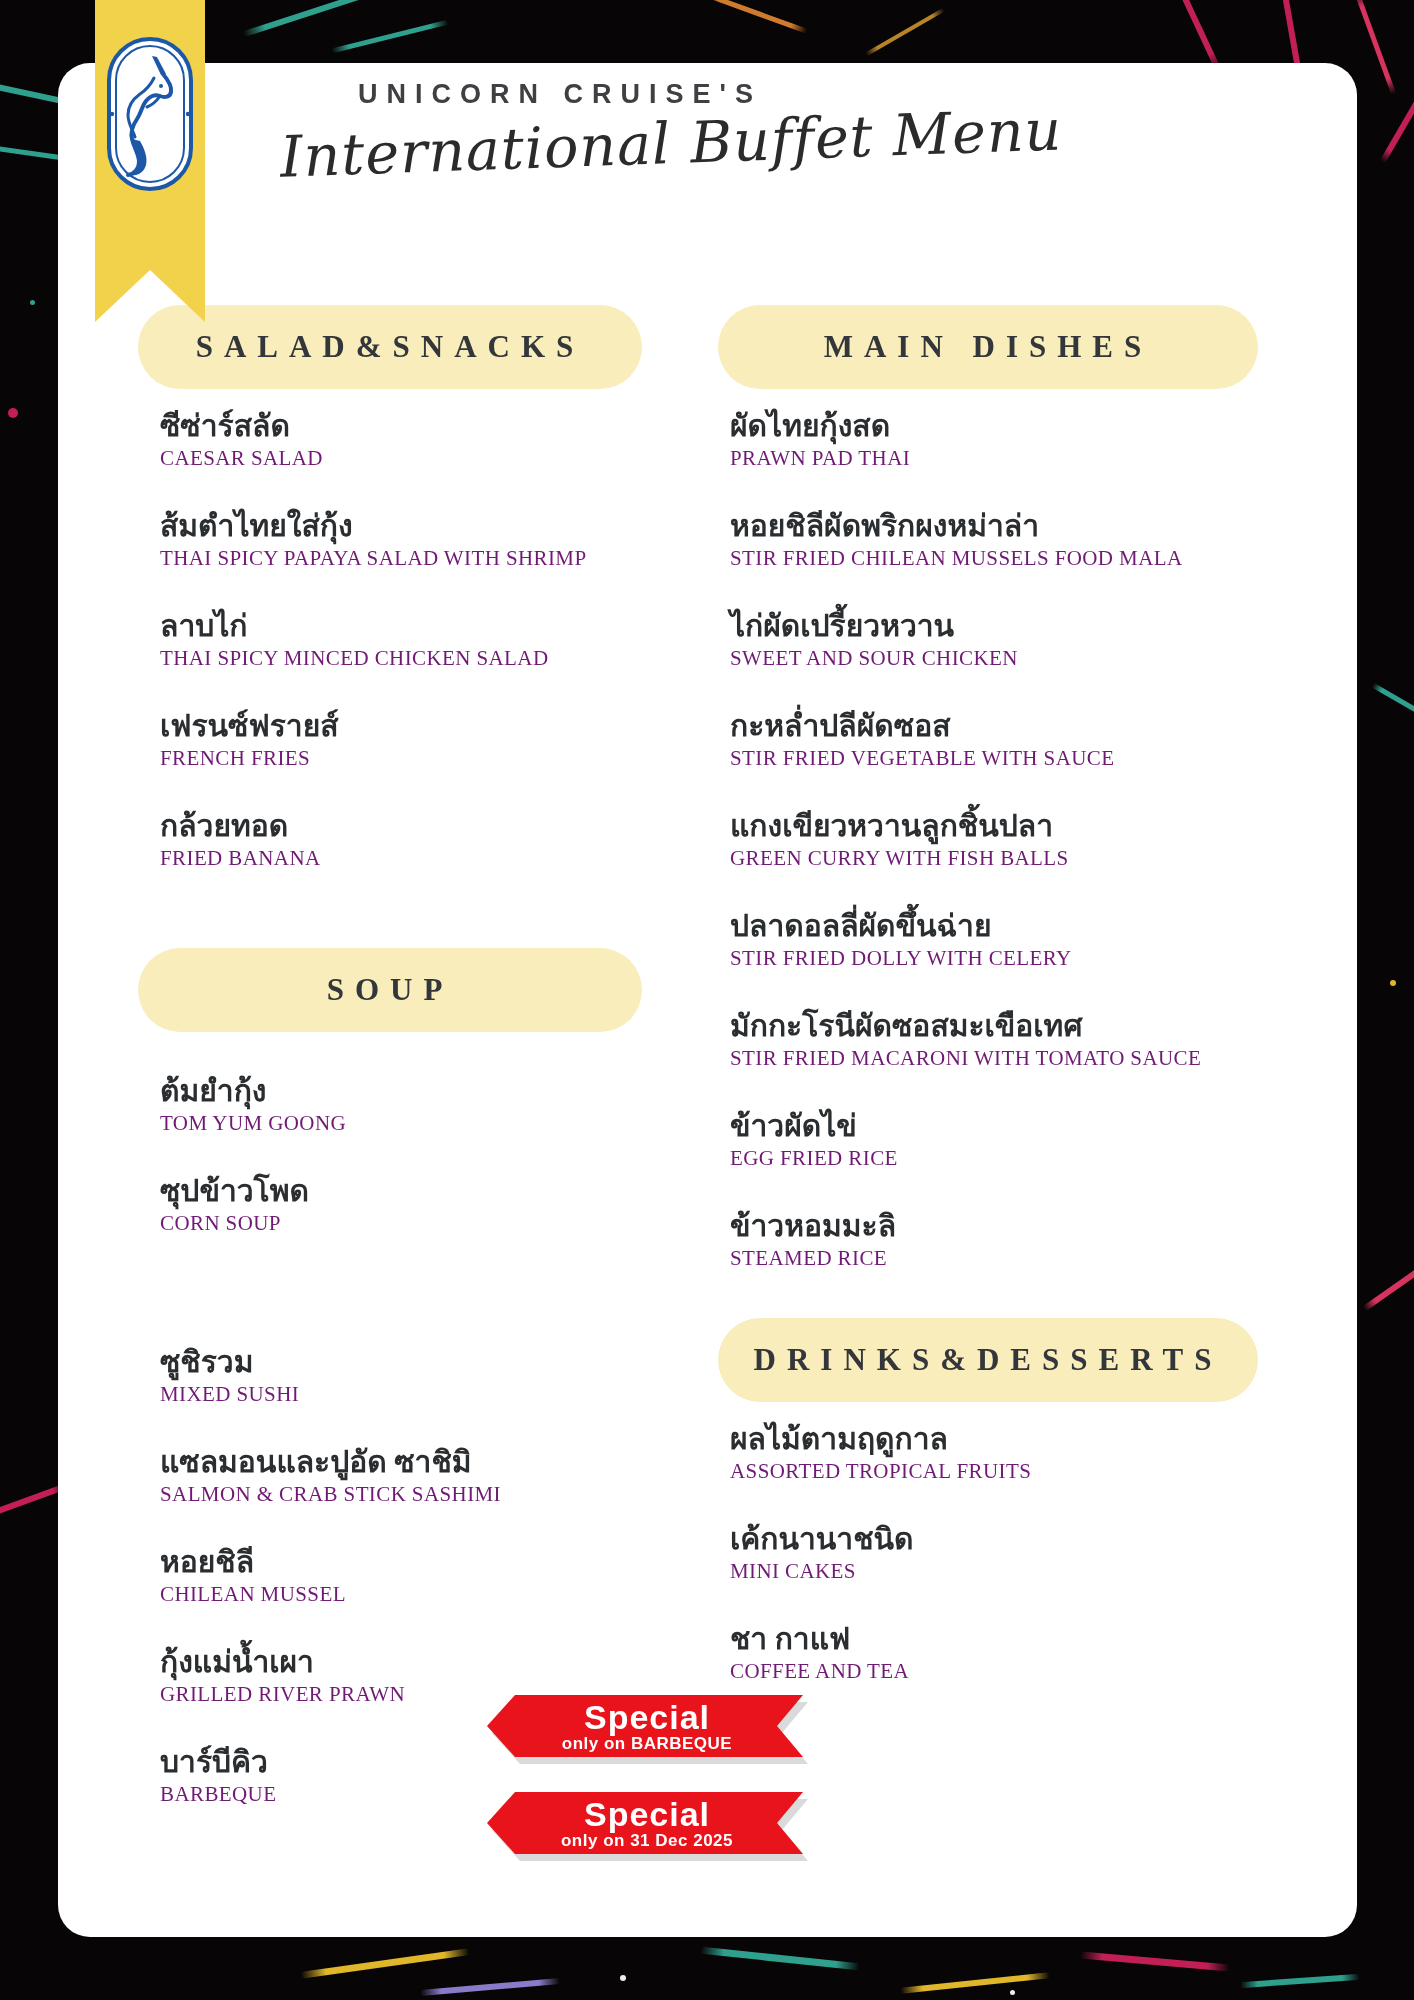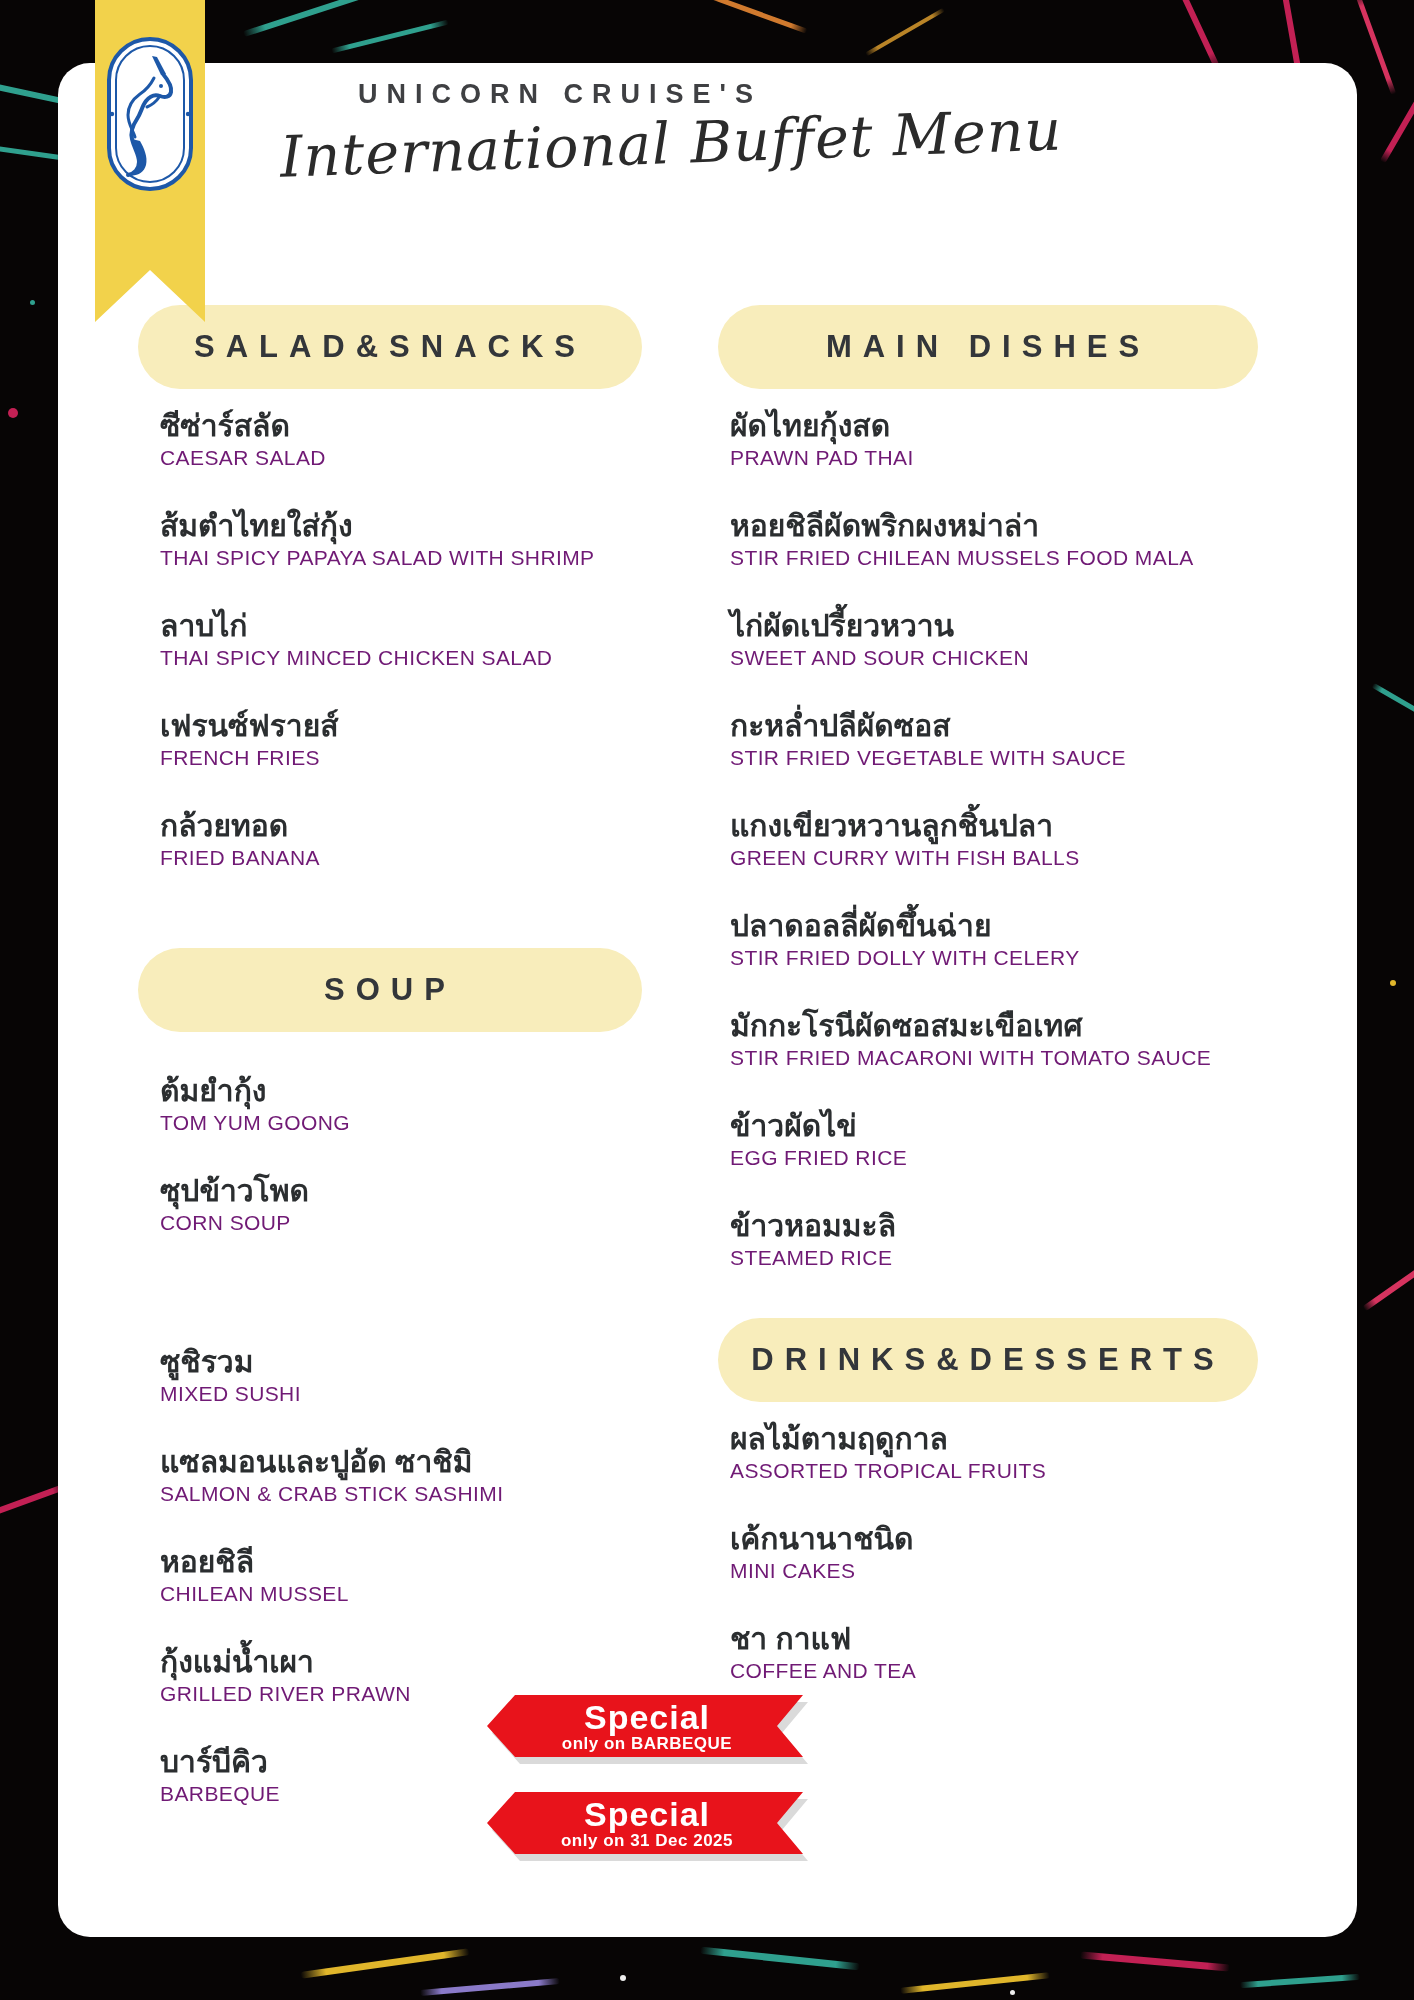--- a/index.html
+++ b/index.html
@@ -36,21 +36,21 @@
     font-size:27px; font-weight:700; letter-spacing:9px; color:#3f4043;
     white-space:nowrap;
   }
   .script-title {
     font-family:"DejaVu Serif", serif; font-style:italic; font-weight:400;
     font-size:57px; color:#2b2b2b; margin-top:4px; white-space:nowrap;
     transform:rotate(-2deg); letter-spacing:1px;
   }
 
   
-  .section { position:absolute; }
+  .section { position:absolute;font-family:Liberation Serif, serif; }
   .pill {
     background:#f8edbb; border-radius:42px; height:84px;
     display:flex; align-items:center; justify-content:center;
     font-size:31px; font-weight:700; letter-spacing:11px; color:#33363a;
     white-space:nowrap;
   }
   .items { margin-top:18px; margin-left:0; }
   .item { margin-bottom:36px; }
   .thai  { display:block; font-size:30px; font-weight:700; color:#2b2e30; line-height:38px; white-space:nowrap; }
   .eng   { display:block; font-size:21px; font-weight:400; color:#701a75; line-height:26px; letter-spacing:0.4px; white-space:nowrap; }

